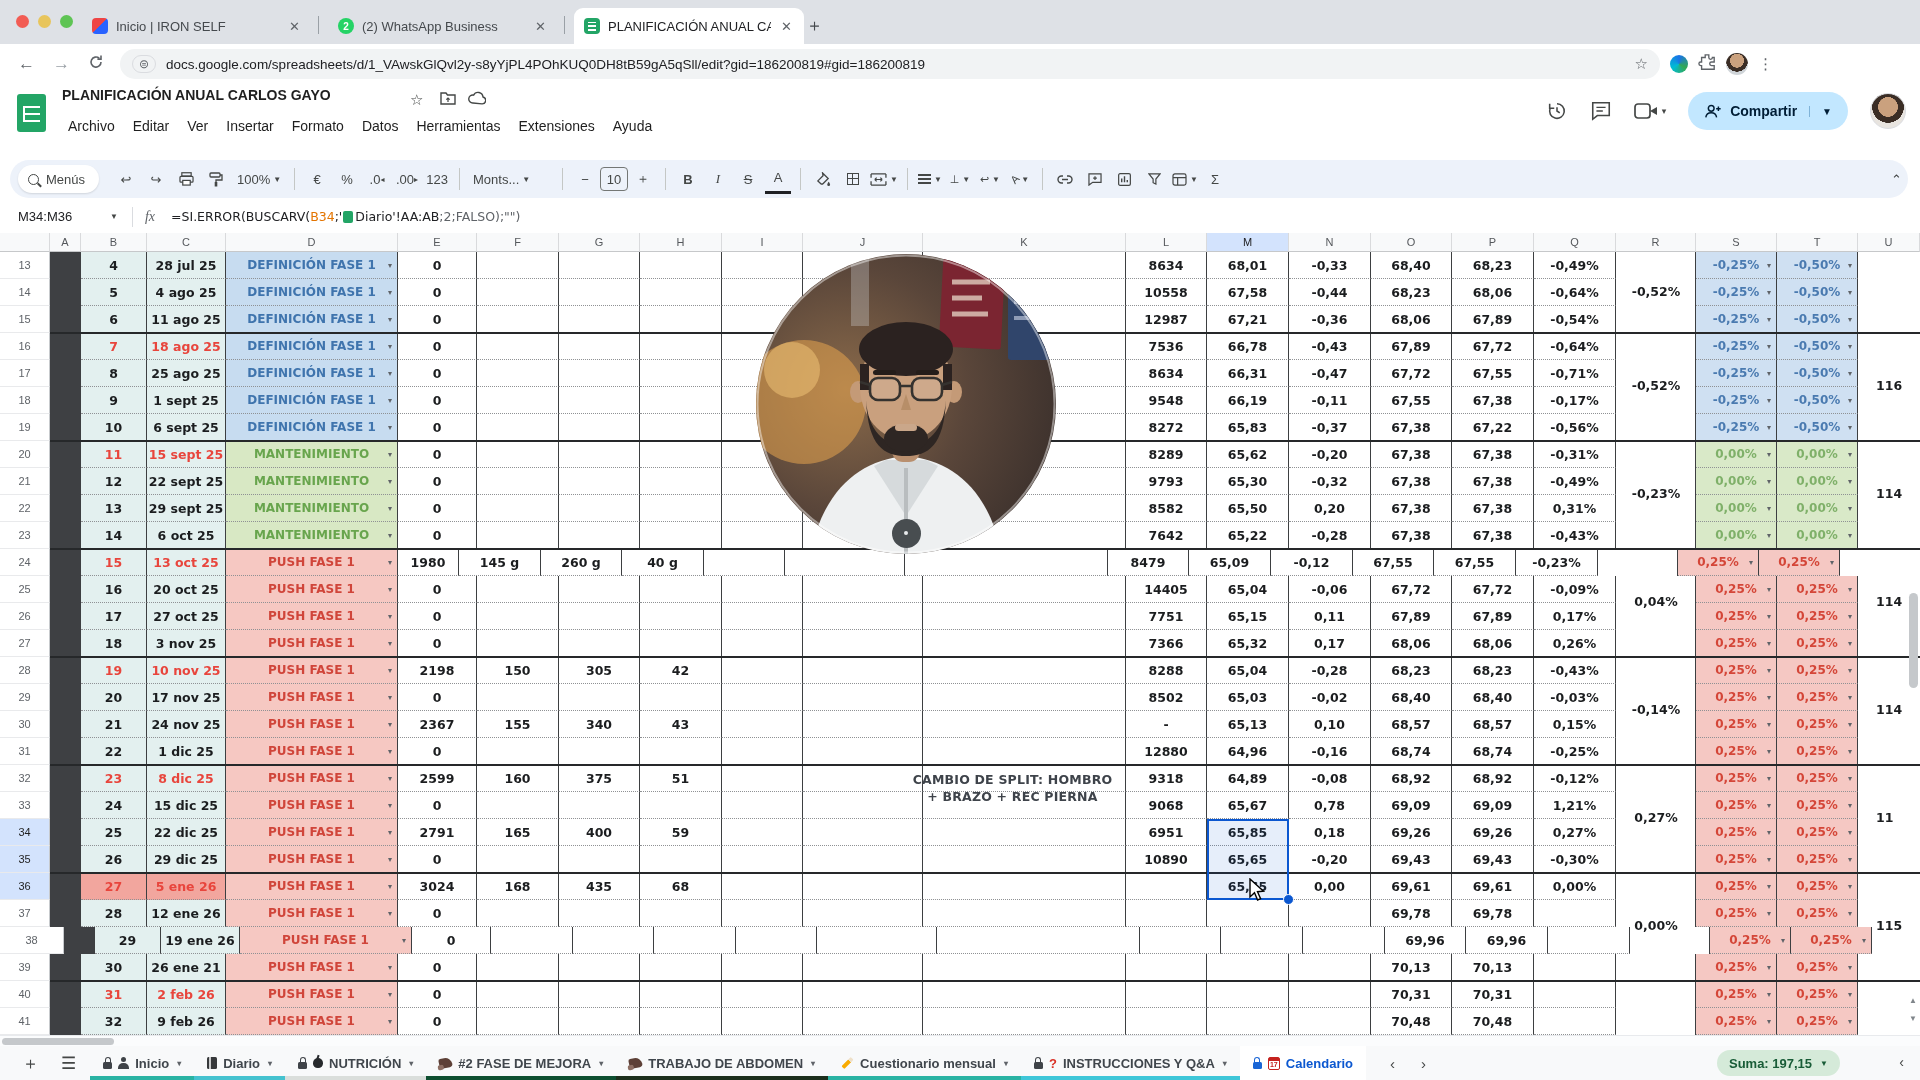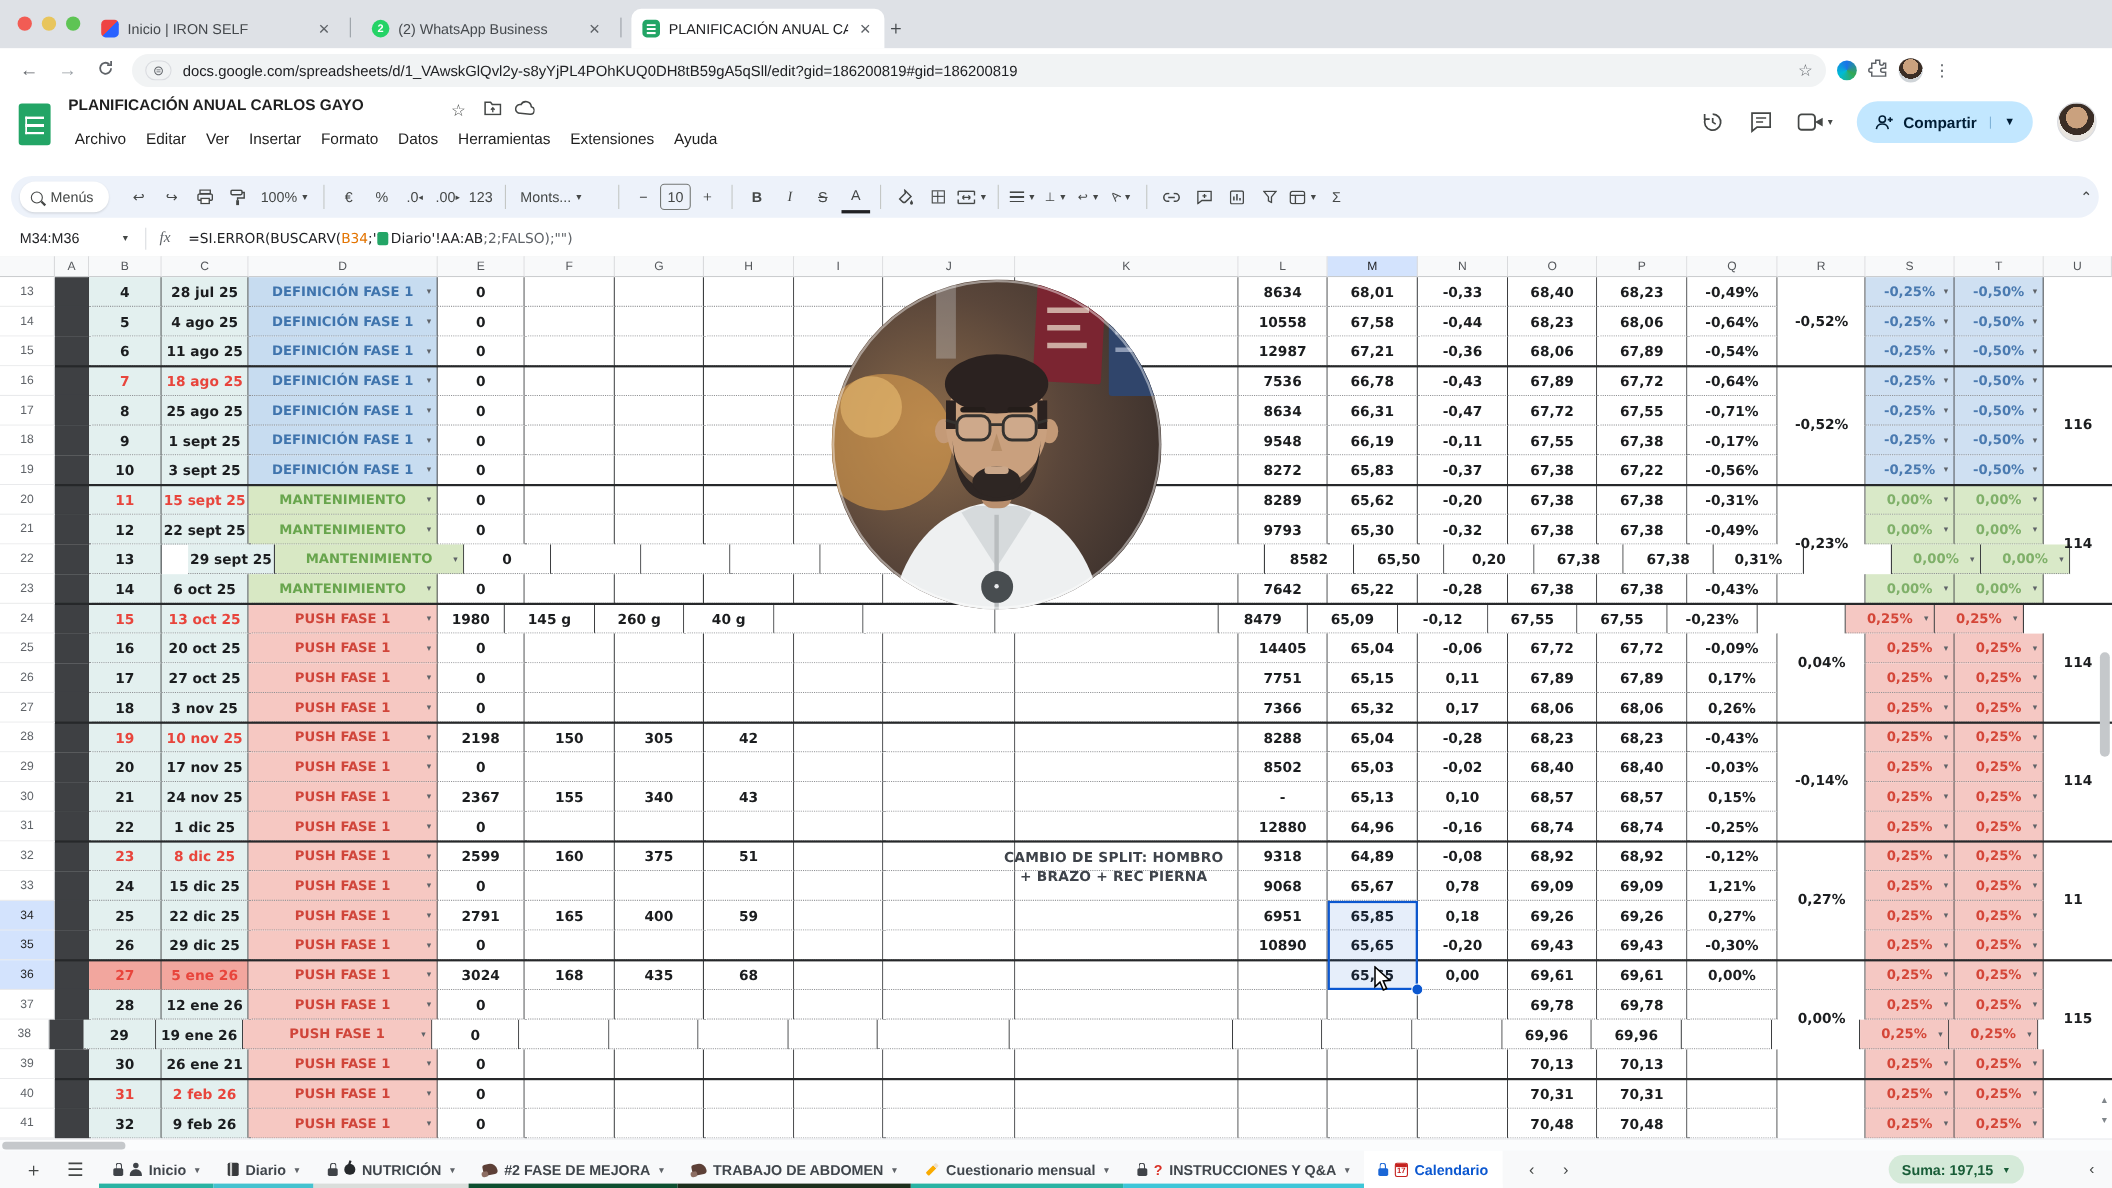--- a/index.html
+++ b/index.html
@@ -726,21 +726,21 @@
         </div>
         <div class="row" style="top: 181px;">
           <div class="c gut" style="width: 50px;">
             <span>19</span>
           </div>
           <div class="c colA" style="width: 31px;"></div>
           <div class="c bc" style="width: 66px;">
             <span>10</span>
           </div>
           <div class="c bc" style="width: 79px;">
-            <span>3 sept 25</span>
+            <span>6 sept 25</span>
           </div>
           <div class="c " style="width: 172px; background: rgb(199, 220, 240); color: rgb(63, 116, 173); font-size: 12px;">
             <span>DEFINICIÓN FASE 1</span>
             <span class="dd">▾</span>
           </div>
           <div class="c " style="width: 79px;">
             <span>0</span>
           </div>
           <div class="c " style="width: 82px;"></div>
           <div class="c " style="width: 81px;"></div>
@@ -884,21 +884,21 @@
           <div class="c ucol" style="width: 62px;"></div>
         </div>
         <div class="row" style="top: 262px;">
           <div class="c gut" style="width: 50px;">
             <span>22</span>
           </div>
           <div class="c colA" style="width: 31px;"></div>
           <div class="c bc" style="width: 66px;">
             <span>13</span>
           </div>
-          <div class="c bc" style="width: 79px; margin-left: 24px;">
+          <div class="c bc" style="width: 79px;">
             <span>29 sept 25</span>
           </div>
           <div class="c " style="width: 172px; background: rgb(216, 232, 196); color: rgb(104, 165, 77); font-size: 12px;">
             <span>MANTENIMIENTO</span>
             <span class="dd">▾</span>
           </div>
           <div class="c " style="width: 79px;">
             <span>0</span>
           </div>
           <div class="c " style="width: 82px;"></div>
@@ -1751,21 +1751,21 @@
             <span>0,25%</span>
             <span class="dd">▾</span>
           </div>
           <div class="c " style="width: 81px; background: rgb(245, 200, 195); color: rgb(212, 70, 56); font-size: 12px;">
             <span>0,25%</span>
             <span class="dd">▾</span>
           </div>
           <div class="c ucol" style="width: 62px;"></div>
         </div>
         <div class="row" style="top: 694px;">
-          <div class="c gut" style="width: 45px;">
+          <div class="c gut" style="width: 64px;">
             <span>38</span>
           </div>
           <div class="c colA" style="width: 31px;"></div>
           <div class="c bc" style="width: 66px;">
             <span>29</span>
           </div>
           <div class="c bc" style="width: 79px;">
             <span>19 ene 26</span>
           </div>
           <div class="c " style="width: 172px; background: rgb(246, 200, 194); color: rgb(208, 69, 58); font-size: 12px;">

